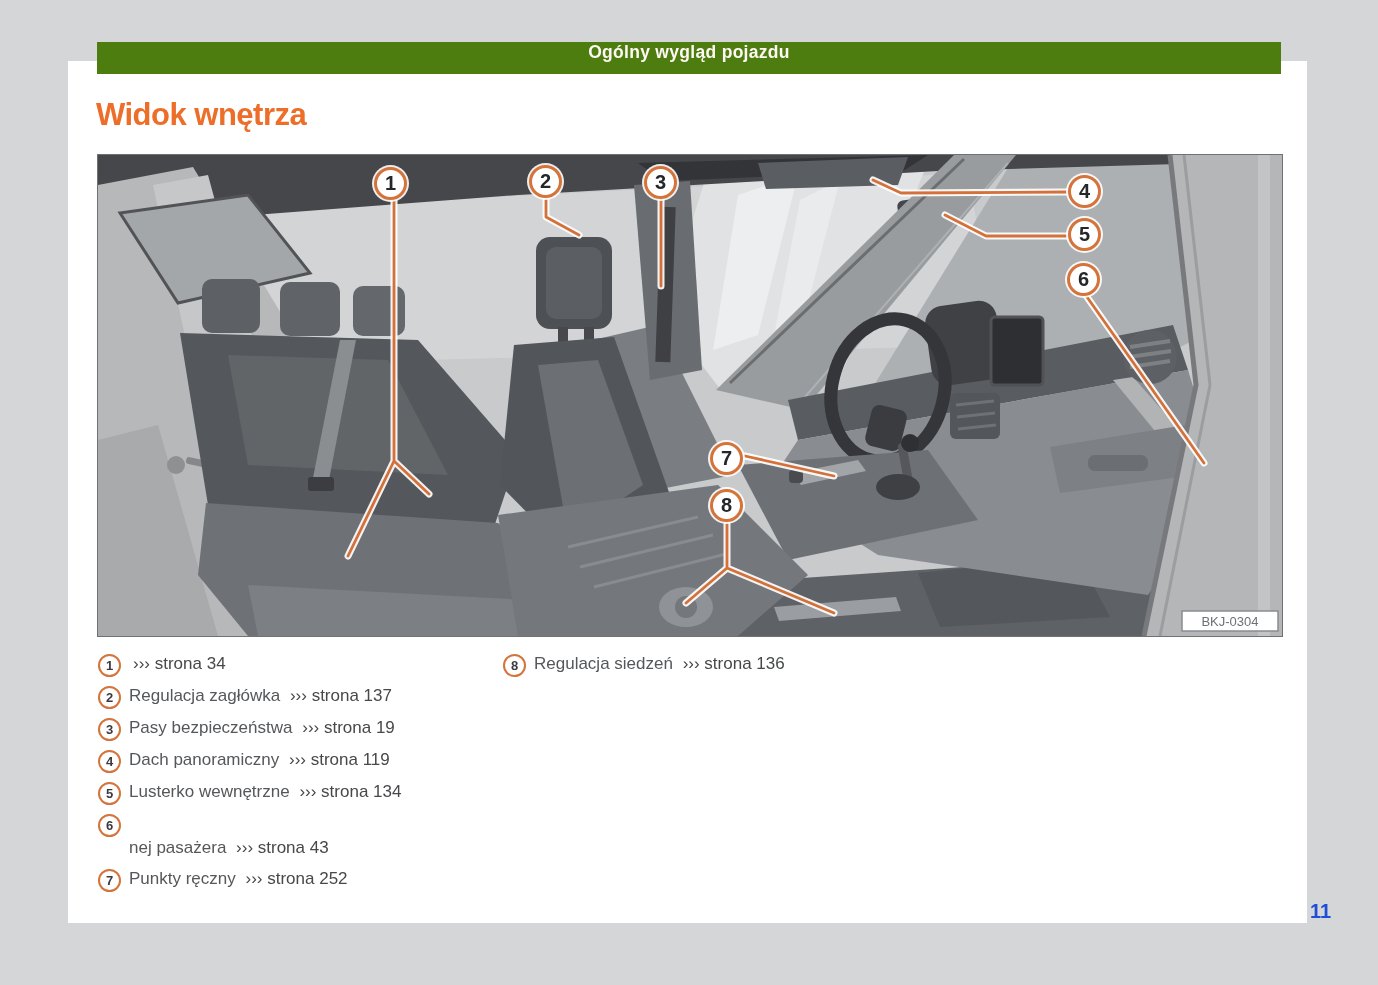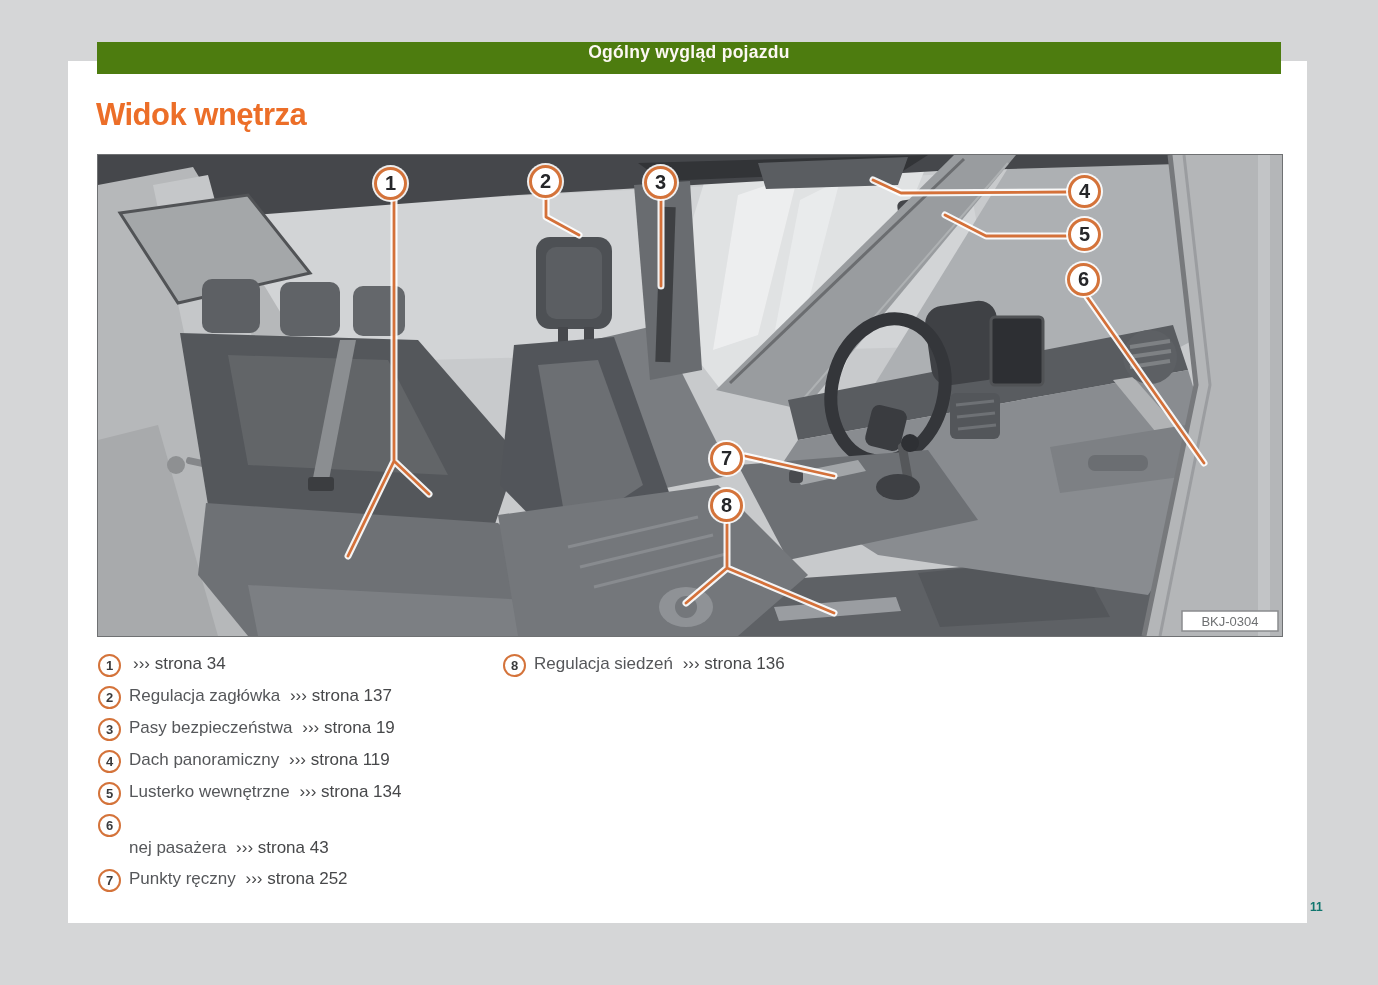--- a/index.html
+++ b/index.html
@@ -19,21 +19,21 @@
   .legend{position:absolute;left:30px;top:591px;width:1160px;color:#55575a;font-size:17px;line-height:24px;}
   .col{position:absolute;top:0;}
   .col1{left:0;width:400px;}
   .col2{left:405px;width:420px;}
   .legend-item{display:flex;gap:8px;margin-bottom:7px;}
   .num-badge{flex:0 0 auto;width:19px;height:19px;margin-top:2px;border:2px solid #d4733a;border-radius:50%;
     display:inline-flex;align-items:center;justify-content:center;font-size:13px;font-weight:700;color:#3a3b3d;}
   .item-text{flex:1;}
   .ref{font-weight:400;color:#47484a;margin-left:5px;white-space:nowrap;}
   .ref.block{display:block;margin-left:4px;}
-  .page-number{position:absolute;left:1310px;top:900px;font-size:12px;font-weight:700;color:#0f766e;}
+  .page-number{position:absolute;left:1310px;top:900px;font-size:20px;font-weight:700;color:#1d4ed8;}
 </style>
 </head>
 <body>
 
 <div class="canvas">
   <div class="page">
 
     <div class="header-bar">
       <span>Ogólny wygląd pojazdu</span>
     </div>

